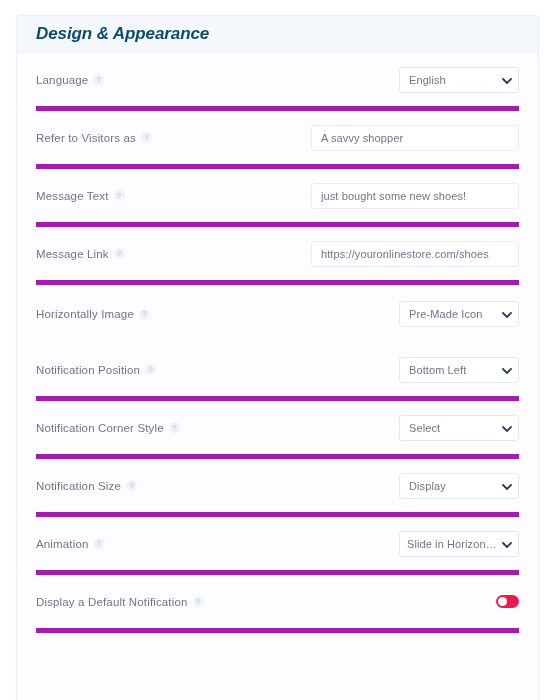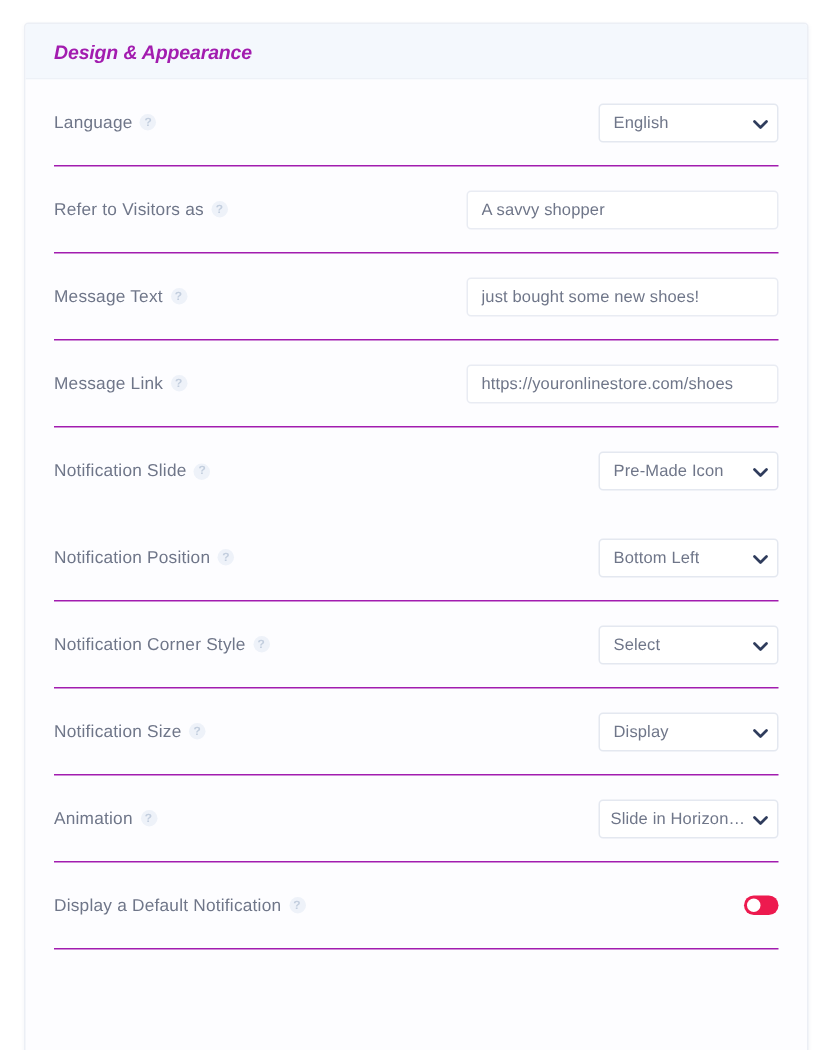--- a/index.html
+++ b/index.html
@@ -40,39 +40,39 @@
     height: 37px;
     background: #f4f8fd;
     border-bottom: 1px solid #edf1f7;
     display: flex;
     align-items: center;
     padding-left: 19px;
     box-sizing: border-box;
   }
 
   .card-title {
-    font-size: 13px;
+    font-size: 17px;
     font-weight: bold;
     font-style: italic;
-    color: #a21caf;
+    color: #0c4a6e;
     letter-spacing: -0.1px;
   }
 
   .card-body {
     padding: 0 19px 0 19px;
     background: #fdfdff;
   }
 
   .row {
     position: relative;
     display: flex;
     align-items: center;
     justify-content: space-between;
     min-height: 58px;
-    border-bottom: 1px solid #a21caf;
+    border-bottom: 5px solid #a21caf;
     box-sizing: border-box;
   }
 
   .row-label {
     display: flex;
     align-items: center;
     gap: 5px;
     font-size: 11.5px;
     color: #6f7689;
     letter-spacing: 0.15px;
@@ -253,21 +253,21 @@
           <span>Message Link</span>
           <span class="help-icon">?</span>
         </div>
         <div class="control-area">
           <input class="text-input" type="text" value="https://youronlinestore.com/shoes" style="">
         </div>
       </div>
 
       <div class="row" style="border-bottom:none;">
         <div class="row-label">
-          <span>Notification Slide</span>
+          <span>Horizontally Image</span>
           <span class="help-icon">?</span>
         </div>
         <div class="control-area">
           <div class="select">
             <span class="select-value">Pre-Made Icon</span>
             <span class="chev">
               <svg viewBox="0 0 10 10" width="10" height="10">
                   <path d="M1 3 L5 7 L9 3" fill="none" stroke="#2f3c5c" stroke-width="1.8" stroke-linecap="round" stroke-linejoin="round"></path>
                 </svg>
             </span>

